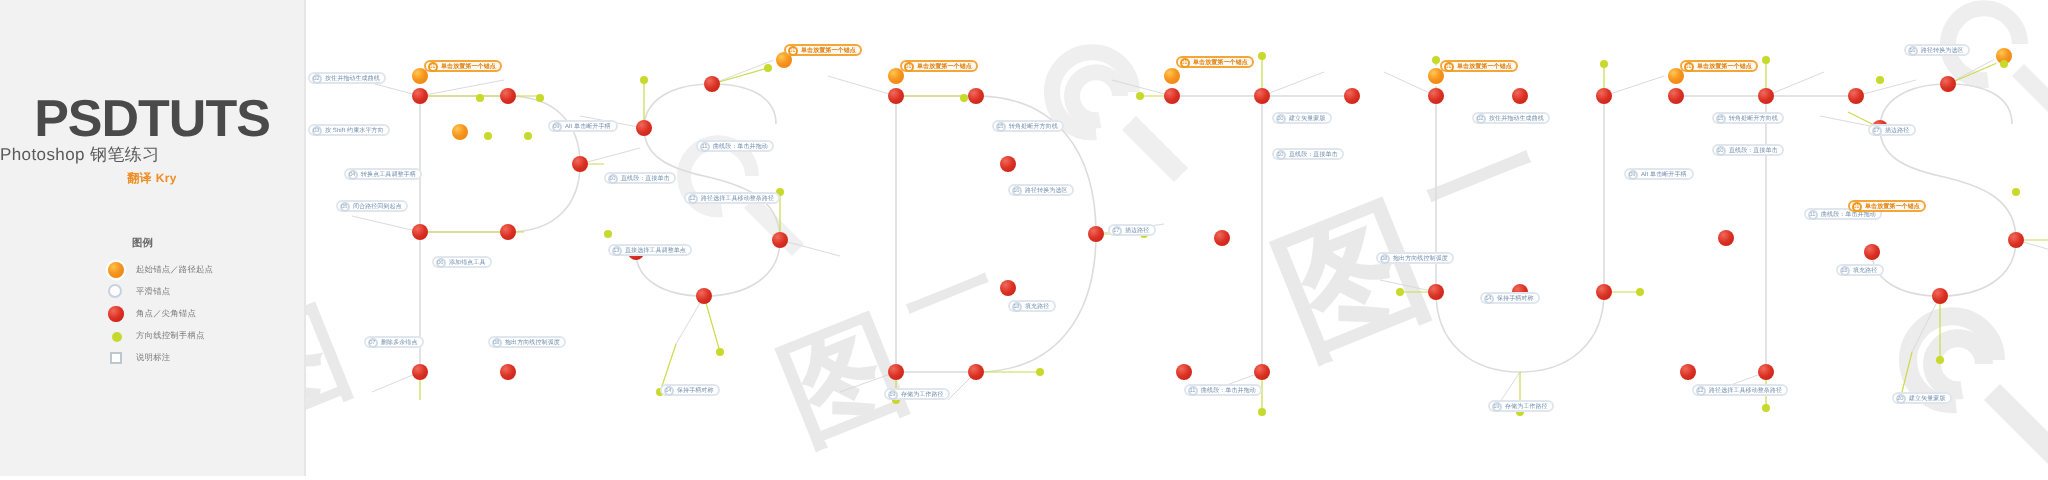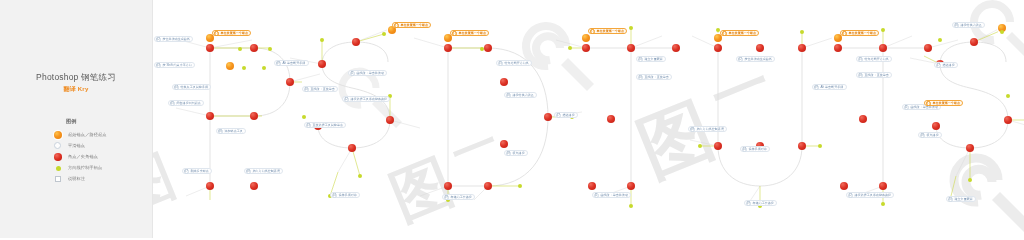--- a/index.html
+++ b/index.html
@@ -12,21 +12,21 @@
   .wm-text { font-weight:700; color:#e9e9e9; white-space:nowrap; }
 
   
   #sidebar { position:absolute; left:0; top:0; width:152px; height:238px;
              background:#f2f2f2; overflow:hidden; }
   #sidebar-edge { position:absolute; left:152px; top:0; width:1px; height:238px;
                   background:#e6e6e6; }
   #title { position:absolute; left:0; top:44px; width:152px; text-align:center;
            font-size:26px; font-weight:700; letter-spacing:-0.5px; color:#4a4a4a;
            font-family:"Liberation Sans", sans-serif; }
-  #subtitle { position:absolute; left:0; top:72px; width:152px; text-align:center;
+  #subtitle { position:absolute; left:0; top:72px; width:152px; text-align:left;
               font-size:8.5px; color:#5a5a5a; letter-spacing:.2px; }
   #credit { position:absolute; left:0; top:85px; width:152px; text-align:center;
             font-size:6px; font-weight:700; color:#ef8c22; letter-spacing:.2px; }
 
   #legend { position:absolute; left:54px; top:118px; width:86px; }
   #legend-title { font-size:5.2px; font-weight:700; color:#666; margin-left:12px; margin-bottom:5px; }
   .lg-row { position:relative; height:11px; }
   .lg-mark { position:absolute; left:0; top:1px; }
   .lg-label { position:absolute; left:14px; top:2.2px; font-size:4.2px; color:#7a7a7a;
               letter-spacing:.1px; white-space:nowrap; }
@@ -95,20 +95,21 @@
     <path d="M52 38 L76 62 L70 68 L46 44 Z" fill="#f0f0f0"></path>
   </svg>
   <div class="wm wm-text" style="left:640px; top:92px; font-size:72px; transform:rotate(-22deg);">图</div>
   <div class="wm wm-text" style="left:712px; top:52px; font-size:58px; transform:rotate(-22deg);">一</div>
   <div class="wm wm-text" style="left:118px; top:146px; font-size:56px; transform:rotate(-22deg);">图</div>
   <div class="wm wm-text" style="left:86px; top:118px; font-size:44px; transform:rotate(-22deg);">一</div>
   <div class="wm wm-text" style="left:392px; top:150px; font-size:60px; transform:rotate(-22deg);">图</div>
   <div class="wm wm-text" style="left:452px; top:118px; font-size:46px; transform:rotate(-22deg);">一</div>
 
   <div id="sidebar">
+    <div id="title">PSDTUTS</div>
     <div id="subtitle">Photoshop 钢笔练习</div>
     <div id="credit">翻译 Kry</div>
 
     <div id="legend">
       <div id="legend-title">图例</div>
 
       <div class="lg-row">
         <span class="lg-mark dot-orange"></span>
         <span class="lg-label">起始锚点／路径起点</span>
       </div>

